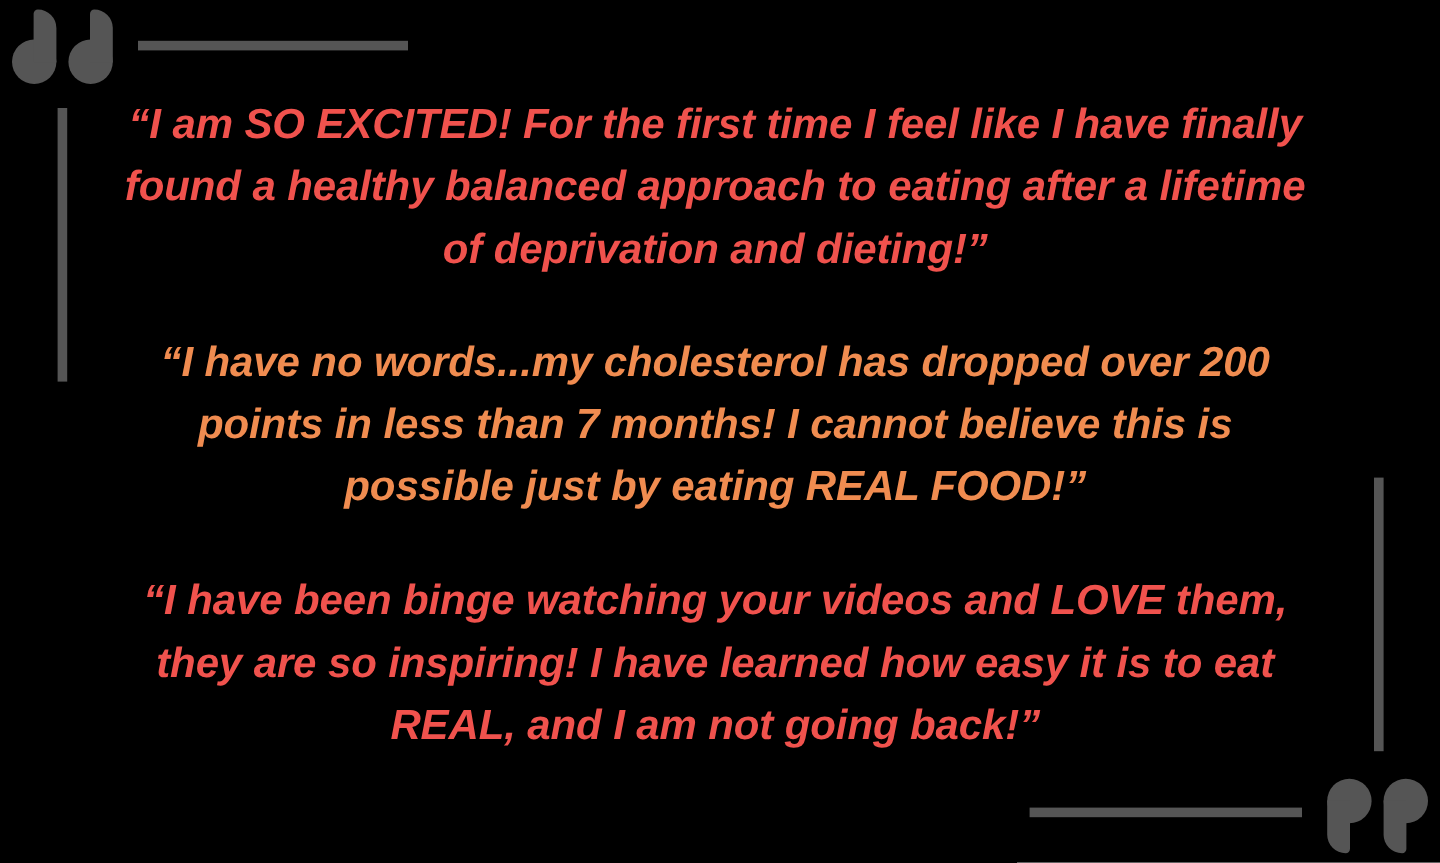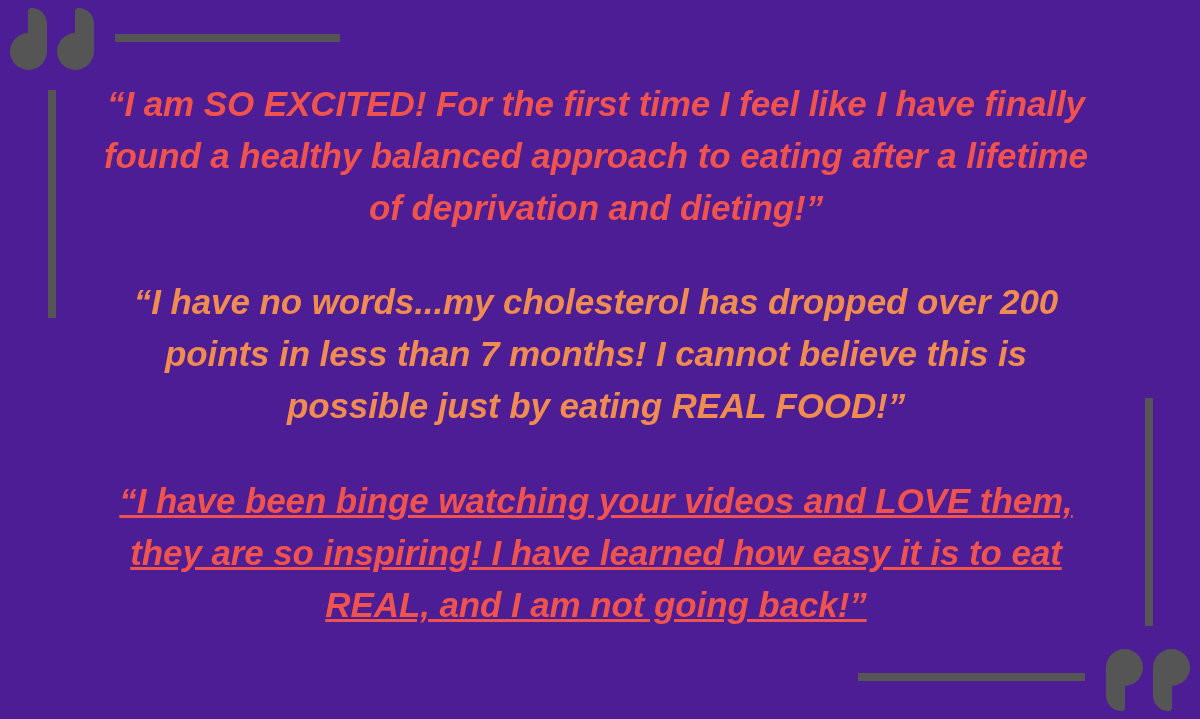--- a/index.html
+++ b/index.html
@@ -111,21 +111,21 @@
     margin: 0;
     white-space: pre-line;
   }
   #quote-para-1 { margin-bottom: 42px; }
   #quote-para-2 { margin-bottom: 43px; }
   #quote-para-3 { margin-bottom: 0; }
 </style>
 </head>
 <body>
 
-<div id="stage" style="background: #4c1d95;">
+<div id="stage" style="background: #000000;">
 
   <div class="mark" id="bar-top-left" style="background: rgb(85, 85, 85);"></div>
   <div class="mark" id="bar-left-vertical" style="background: rgb(85, 85, 85);"></div>
   <div class="mark" id="bar-right-vertical" style="background: rgb(85, 85, 85);"></div>
   <div class="mark" id="bar-bottom-right" style="background: rgb(85, 85, 85);"></div>
 
   <div class="quote-glyph" id="quote-open">
     <span class="comma c1">
       <span class="ball" style="background: rgb(85, 85, 85);"></span>
       <span class="tail" style="background: rgb(85, 85, 85);"></span>
@@ -143,16 +143,16 @@
     </span>
     <span class="comma c2">
       <span class="ball" style="background: rgb(85, 85, 85);"></span>
       <span class="tail" style="background: rgb(85, 85, 85);"></span>
     </span>
   </div>
 
   <div id="quotes">
     <p class="quote-para" id="quote-para-1" style="color: rgb(240, 82, 77);">“I am SO EXCITED! For the first time I feel like I have finally found a healthy balanced approach to eating after a lifetime of deprivation and dieting!”</p>
     <p class="quote-para" id="quote-para-2" style="color: rgb(240, 140, 80);">“I have no words...my cholesterol has dropped over 200 points in less than 7 months! I cannot believe this is possible just by eating REAL FOOD!”</p>
-    <p class="quote-para" id="quote-para-3" style="color: rgb(240, 82, 77); text-decoration: underline;">“I have been binge watching your videos and LOVE them, they are so inspiring!  I have learned how easy it is to eat REAL, and I am not going back!”</p>
+    <p class="quote-para" id="quote-para-3" style="color: rgb(240, 82, 77);">“I have been binge watching your videos and LOVE them, they are so inspiring!  I have learned how easy it is to eat REAL, and I am not going back!”</p>
   </div>
 
 </div>
 
 </body></html>

